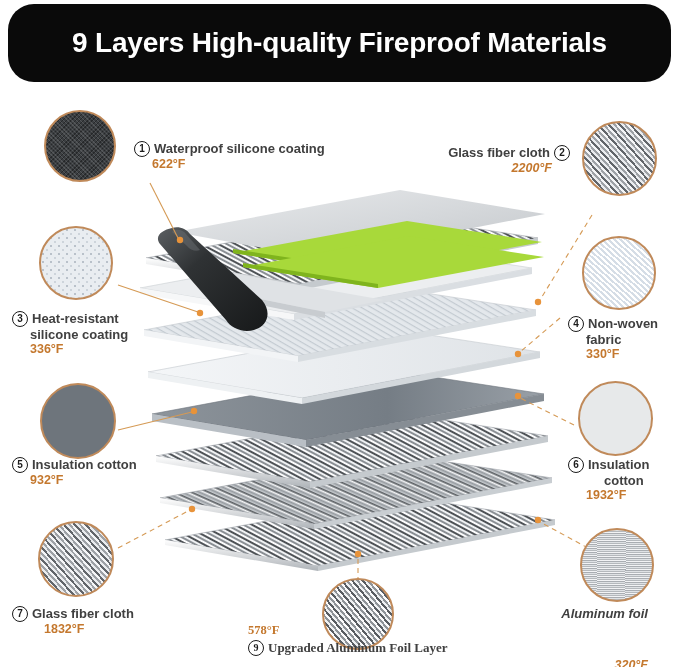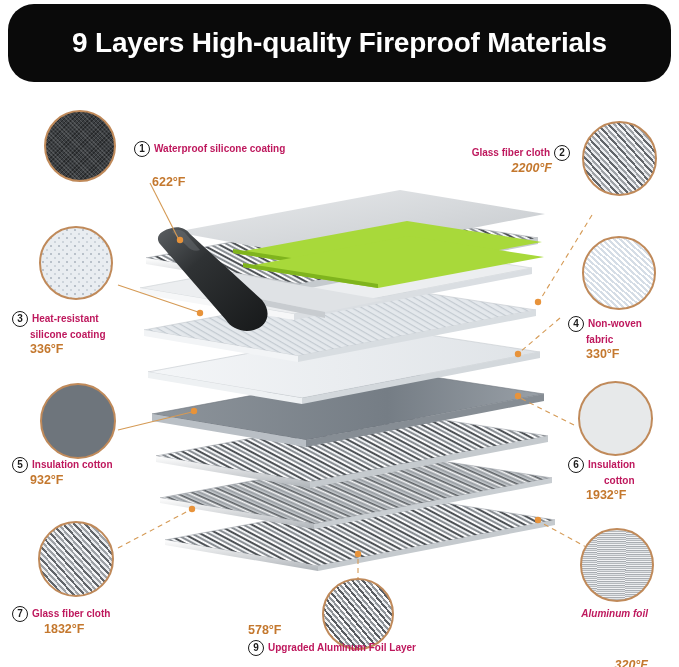--- a/index.html
+++ b/index.html
@@ -27,22 +27,22 @@
   
   .callout{position:absolute;}
   .thumb{
     border-radius:50%;
     box-sizing:border-box;
     border:2.5px solid #c08a5a;
     overflow:hidden;
     position:relative;
   }
   .lbl{
-    font-weight:bold;color:#be185d;
-    font-size:10px;line-height:15px;
+    font-weight:bold;color:#404040;
+    font-size:13px;line-height:15px;
     white-space:nowrap;
   }
   .temp{
     font-weight:bold;color:#c4782e;
     font-size:12.5px;line-height:15px;
   }
   .badge{
     display:inline-block;
     width:14px;height:14px;line-height:13px;
     border:1.2px solid #1b1b1b;border-radius:50%;
@@ -262,21 +262,21 @@
   </div>
 
   <div class="callout" style="left:44px;top:110px;">
     <div class="thumb tx-dark-mesh" style="width:72px;height:72px;"></div>
   </div>
   <div class="callout" style="left:134px;top:141px;">
     <div class="row">
       <span class="badge">1</span>
       <span class="lbl">Waterproof silicone coating</span>
     </div>
-    <div class="temp" style="margin-left:18px;margin-top:18px;">622°F</div>
+    <div class="temp" style="margin-left:18px;">622°F</div>
   </div>
 
   <div class="callout" style="left:582px;top:121px;">
     <div class="thumb tx-weave-grey" style="width:75px;height:75px;"></div>
   </div>
   <div class="callout" style="left:398px;top:145px;width:172px;">
     <div class="row rev">
       <span class="lbl">Glass fiber cloth</span>
       <span class="badge">2</span>
     </div>
@@ -345,21 +345,21 @@
     <div class="thumb tx-foil-brushed" style="width:74px;height:74px;"></div>
   </div>
   <div class="callout" style="left:478px;top:606px;width:188px;">
     <div class="lbl ta-r" style="margin-right:18px;">Aluminum foil</div>
     <div class="temp ta-r" style="margin-right:18px;margin-top:37px;">320°F</div>
   </div>
 
   <div class="callout" style="left:322px;top:578px;">
     <div class="thumb tx-foil-weave" style="width:72px;height:72px;"></div>
   </div>
-  <div class="callout" style="left:248px;top:623px;">
+  <div class="callout" style="left:248px;top:623px;font-family:Liberation Serif, serif;">
     <div class="temp">578°F</div>
     <div class="row" style="margin-top:2px;">
       <span class="badge">9</span>
       <span class="lbl">Upgraded Aluminum Foil Layer</span>
     </div>
   </div>
 
 </div>
 
 </body></html>

